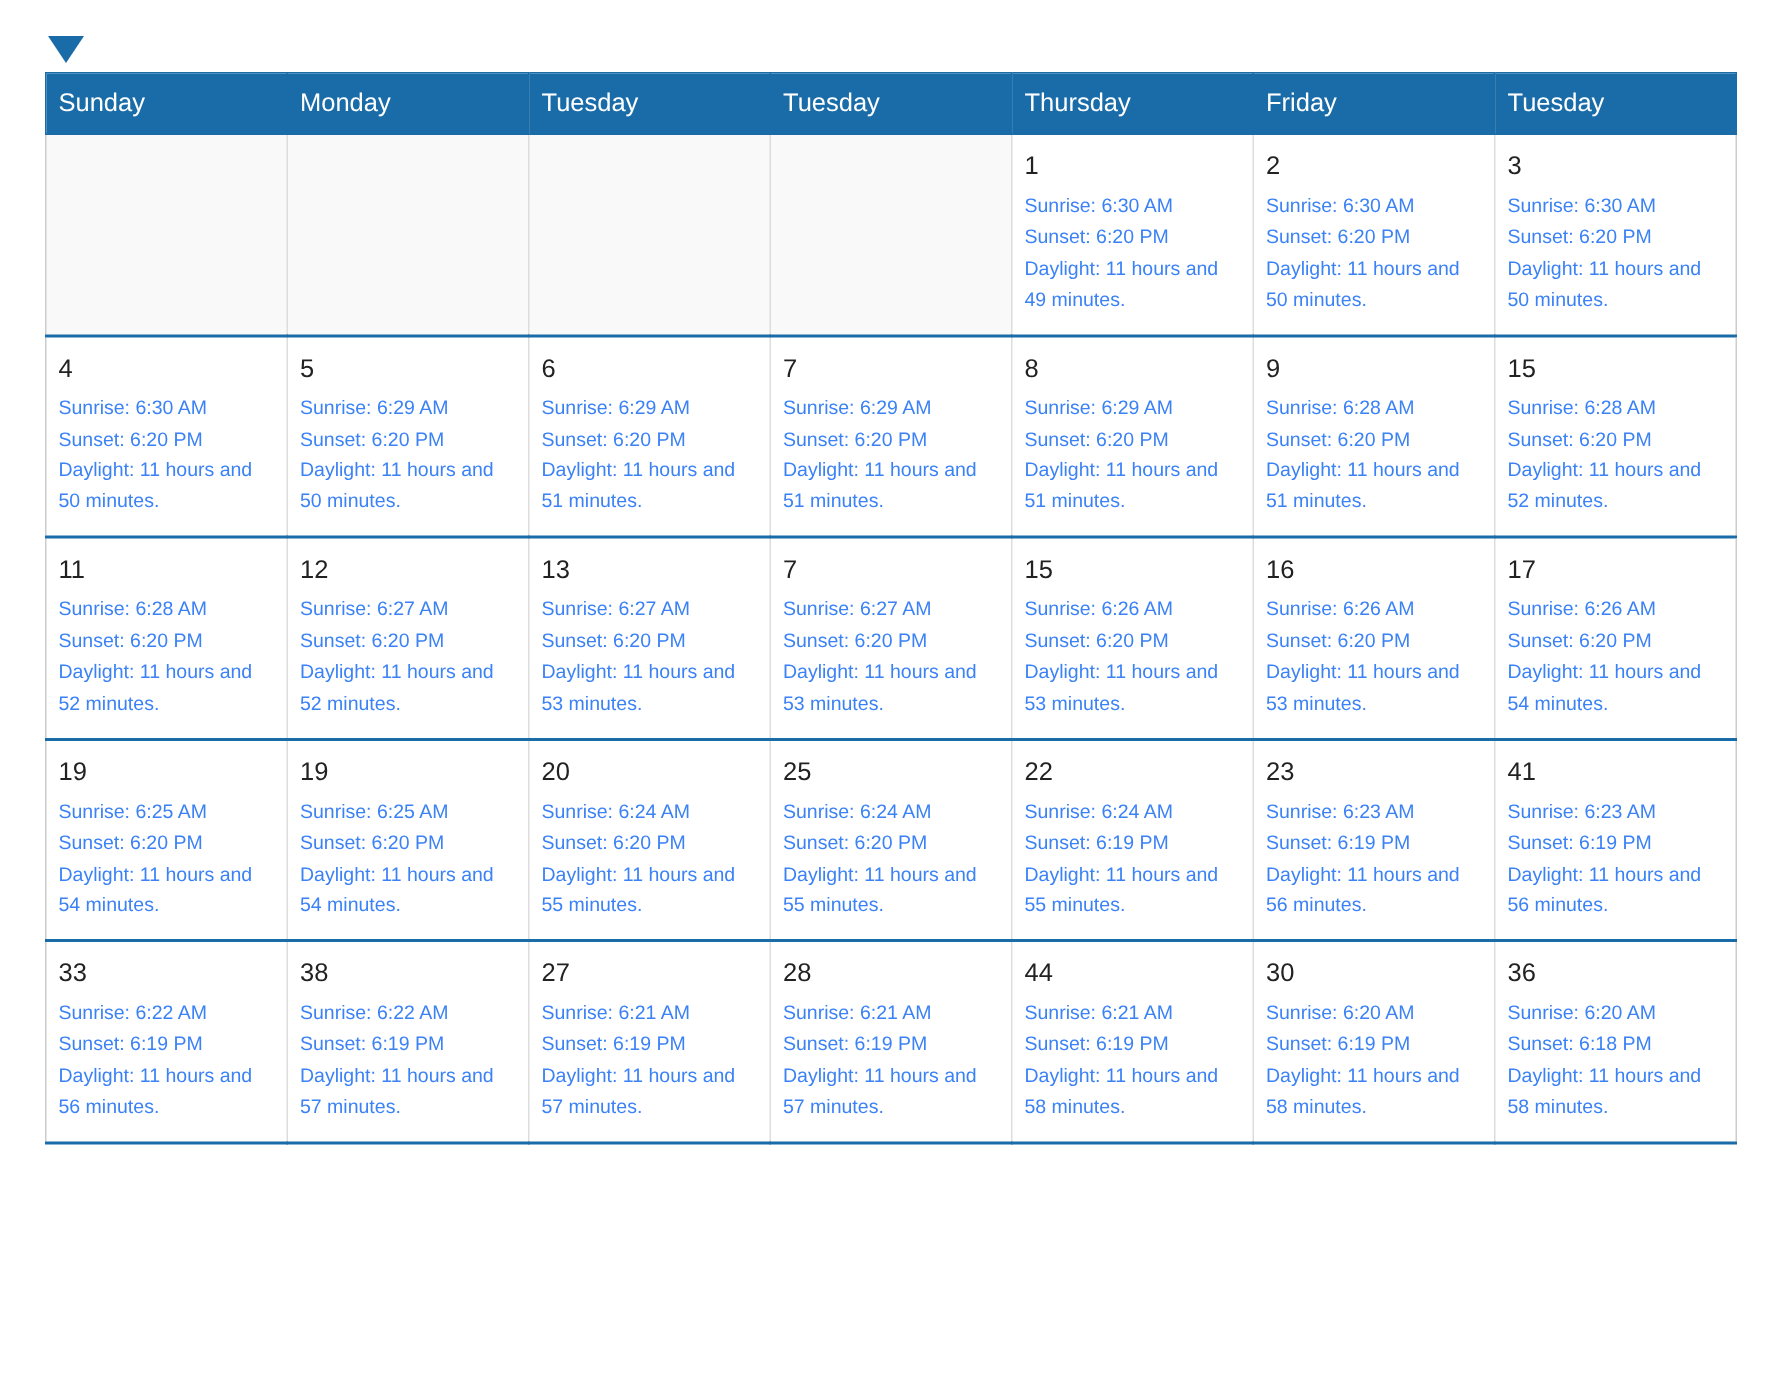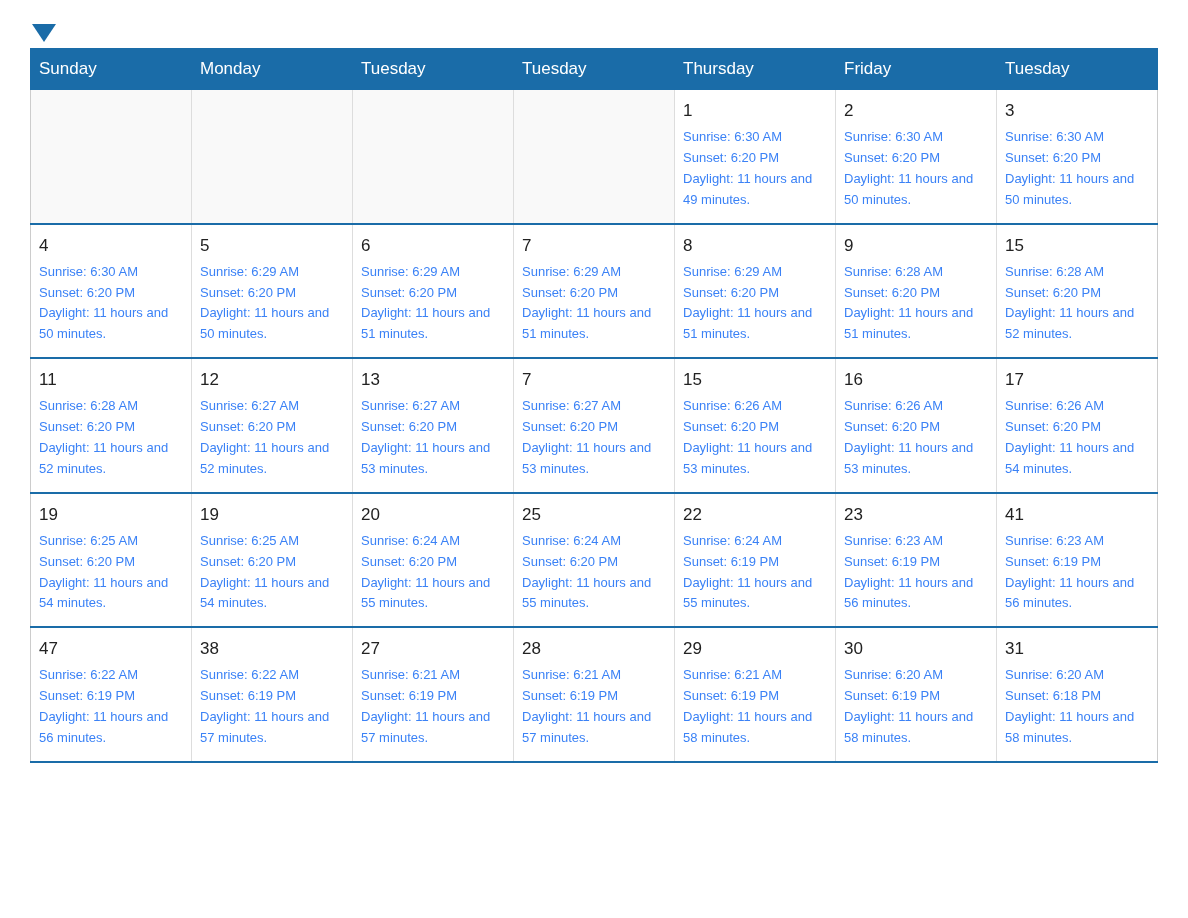--- a/index.html
+++ b/index.html
@@ -252,42 +252,42 @@
           <span class="day-number">23</span>
           <div class="day-info">Sunrise: 6:23 AM<br>Sunset: 6:19 PM<br>Daylight: 11 hours and 56 minutes.</div>
         </td>
         <td>
           <span class="day-number">41</span>
           <div class="day-info">Sunrise: 6:23 AM<br>Sunset: 6:19 PM<br>Daylight: 11 hours and 56 minutes.</div>
         </td>
       </tr>
       <tr>
         <td>
-          <span class="day-number">47</span>
+          <span class="day-number">33</span>
           <div class="day-info">Sunrise: 6:22 AM<br>Sunset: 6:19 PM<br>Daylight: 11 hours and 56 minutes.</div>
         </td>
         <td>
           <span class="day-number">38</span>
           <div class="day-info">Sunrise: 6:22 AM<br>Sunset: 6:19 PM<br>Daylight: 11 hours and 57 minutes.</div>
         </td>
         <td>
           <span class="day-number">27</span>
           <div class="day-info">Sunrise: 6:21 AM<br>Sunset: 6:19 PM<br>Daylight: 11 hours and 57 minutes.</div>
         </td>
         <td>
           <span class="day-number">28</span>
           <div class="day-info">Sunrise: 6:21 AM<br>Sunset: 6:19 PM<br>Daylight: 11 hours and 57 minutes.</div>
         </td>
         <td>
-          <span class="day-number">29</span>
+          <span class="day-number">44</span>
           <div class="day-info">Sunrise: 6:21 AM<br>Sunset: 6:19 PM<br>Daylight: 11 hours and 58 minutes.</div>
         </td>
         <td>
           <span class="day-number">30</span>
           <div class="day-info">Sunrise: 6:20 AM<br>Sunset: 6:19 PM<br>Daylight: 11 hours and 58 minutes.</div>
         </td>
         <td>
-          <span class="day-number">31</span>
+          <span class="day-number">36</span>
           <div class="day-info">Sunrise: 6:20 AM<br>Sunset: 6:18 PM<br>Daylight: 11 hours and 58 minutes.</div>
         </td>
       </tr>
     </tbody>
 </table>
 
 </body></html>

